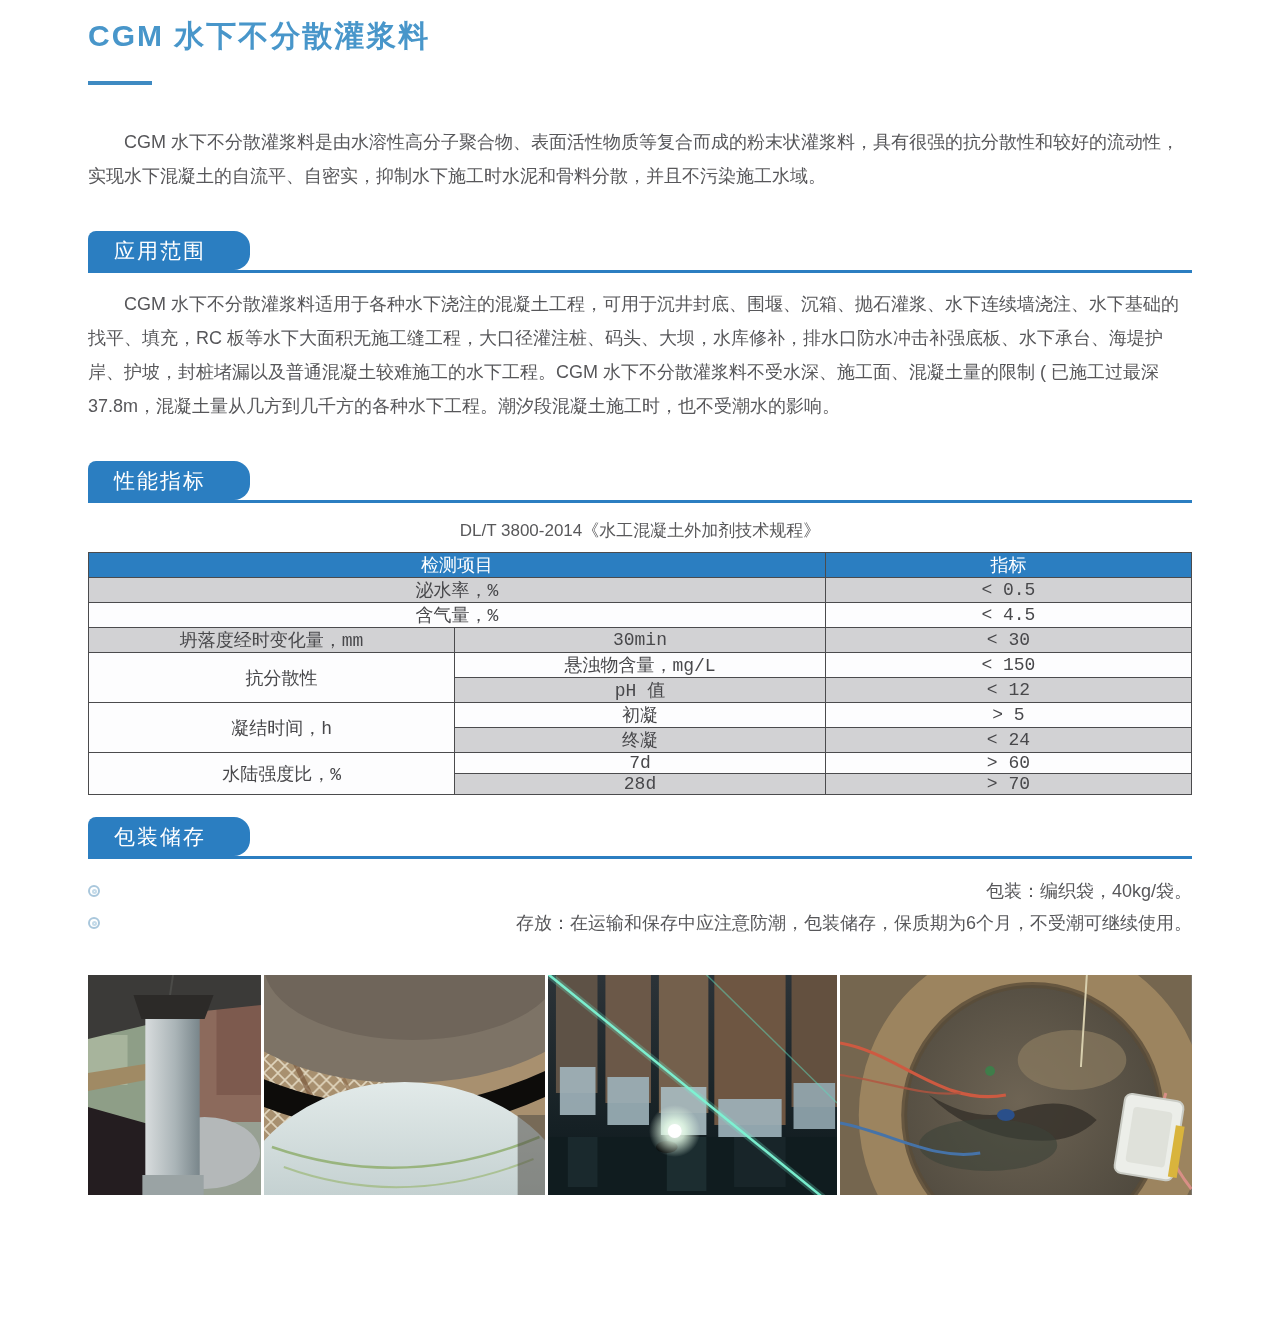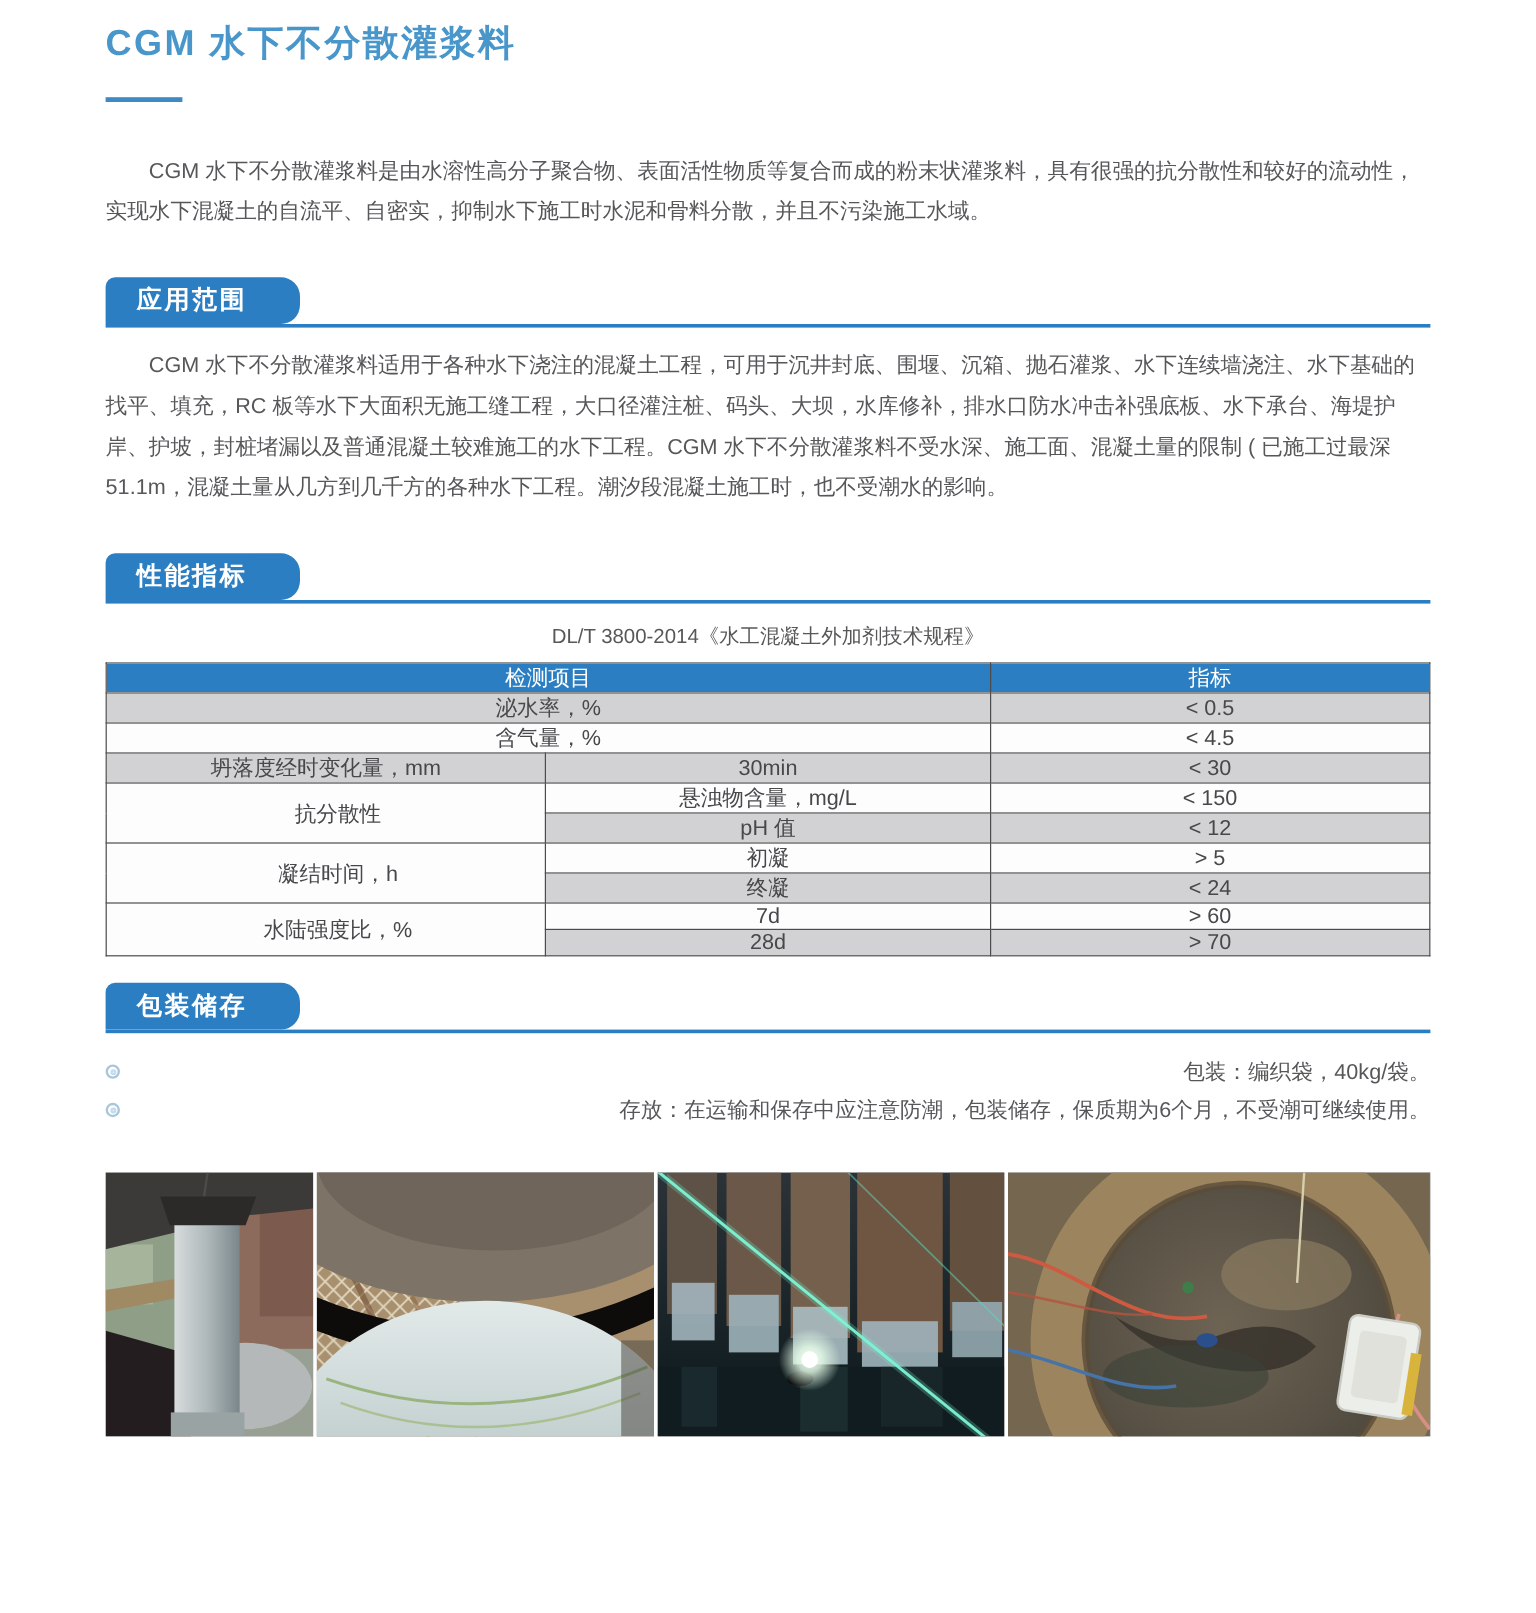--- a/index.html
+++ b/index.html
@@ -22,34 +22,34 @@
   }
   .title-underline{width:64px;height:4px;background:#3e8ac2;margin-top:24px;}
   
   .para{font-size:18px;line-height:34px;color:#57575a;text-indent:2em;margin:0;}
   .intro-para{margin-top:40px;}
   .section-para{margin-top:14px;}
   
   .section-head{margin-top:38px;border-bottom:3px solid var(--accent);line-height:0;}
   .section-badge{
     display:inline-block;background:var(--accent);color:#fff;
-    font-size:21px;font-weight:700;line-height:27px;letter-spacing:2px;
+    font-size:21px;font-weight:400;line-height:27px;letter-spacing:2px;
     padding:6px 44px 6px 26px;border-radius:8px 16px 16px 0;
     vertical-align:bottom;
   }
   
   .table-caption{margin:16px 0 10px 0;text-align:center;font-size:17px;color:#58585a;}
   table.perf{width:100%;border-collapse:collapse;table-layout:fixed;}
   table.perf th,table.perf td{
     border:1px solid #4b4b4d;height:21px;text-align:center;vertical-align:middle;
     font-size:18px;color:#48484b;padding:0 4px;font-weight:400;
     overflow:hidden;white-space:nowrap;
   }
   table.perf thead th{background:var(--accent);color:#ffffff;}
-  table.perf td{background:#fdfdfe;}
+  table.perf td{background:#fdfdfe;font-family:Liberation Mono, monospace;}
   table.perf tr.shade td{background:var(--table_shade);}
   table.perf td.span-cell{background:#fdfdfe;padding-left:24px;}
   
   .bullet-list{list-style:none;margin:16px 0 0 0;padding:0;}
   .bullet-list li{display:flex;align-items:center;gap:10px;font-size:18px;color:#57575a;line-height:32px;justify-content:space-between;}
   .ring-icon{
     flex:0 0 auto;width:12px;height:12px;border-radius:50%;
     border:2px solid #a9c7dc;display:flex;align-items:center;justify-content:center;
   }
   .ring-icon .inner{width:5px;height:5px;border-radius:50%;border:2px solid #c5dbe9;}
@@ -69,21 +69,21 @@
 <div class="content">
 
   <h1 class="page-title">CGM 水下不分散灌浆料</h1>
   <div class="title-underline"></div>
 
   <p class="para intro-para">CGM 水下不分散灌浆料是由水溶性高分子聚合物、表面活性物质等复合而成的粉末状灌浆料，具有很强的抗分散性和较好的流动性，实现水下混凝土的自流平、自密实，抑制水下施工时水泥和骨料分散，并且不污染施工水域。</p>
 
   <div class="section-head">
     <span class="section-badge">应用范围</span>
   </div>
-  <p class="para section-para">CGM 水下不分散灌浆料适用于各种水下浇注的混凝土工程，可用于沉井封底、围堰、沉箱、抛石灌浆、水下连续墙浇注、水下基础的找平、填充，RC 板等水下大面积无施工缝工程，大口径灌注桩、码头、大坝，水库修补，排水口防水冲击补强底板、水下承台、海堤护岸、护坡，封桩堵漏以及普通混凝土较难施工的水下工程。CGM 水下不分散灌浆料不受水深、施工面、混凝土量的限制 ( 已施工过最深 51.1m，混凝土量从几方到几千方的各种水下工程。潮汐段混凝土施工时，也不受潮水的影响。</p>
+  <p class="para section-para">CGM 水下不分散灌浆料适用于各种水下浇注的混凝土工程，可用于沉井封底、围堰、沉箱、抛石灌浆、水下连续墙浇注、水下基础的找平、填充，RC 板等水下大面积无施工缝工程，大口径灌注桩、码头、大坝，水库修补，排水口防水冲击补强底板、水下承台、海堤护岸、护坡，封桩堵漏以及普通混凝土较难施工的水下工程。CGM 水下不分散灌浆料不受水深、施工面、混凝土量的限制 ( 已施工过最深 37.8m，混凝土量从几方到几千方的各种水下工程。潮汐段混凝土施工时，也不受潮水的影响。</p>
 
   <div class="section-head">
     <span class="section-badge">性能指标</span>
   </div>
   <p class="table-caption">DL/T 3800-2014《水工混凝土外加剂技术规程》</p>
 
   <table class="perf">
     <colgroup>
         <col style="width:33.2%">
         <col style="width:33.6%">

